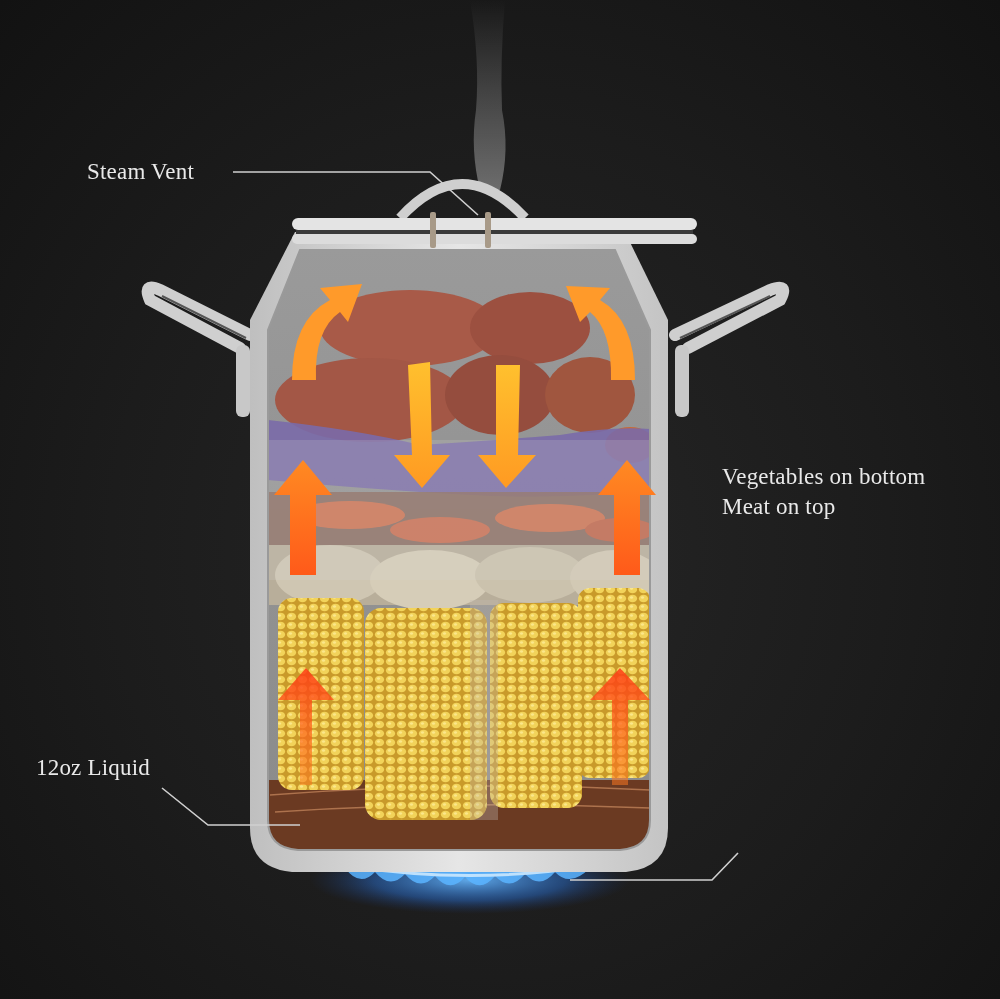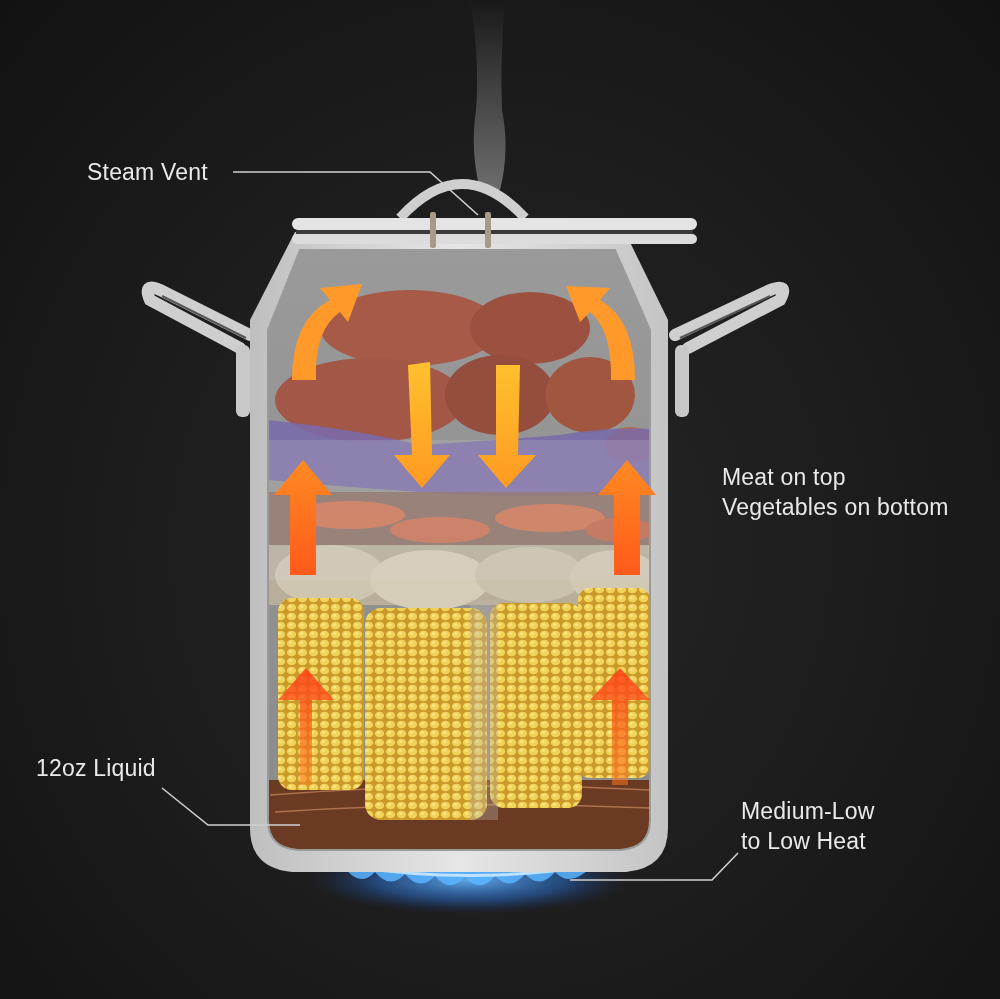--- a/index.html
+++ b/index.html
@@ -1,21 +1,21 @@
 <!DOCTYPE html>
 <html><head>
 <meta charset="utf-8">
 <style>
   html, body { margin:0; padding:0; }
   body {
     width:1000px; height:999px; overflow:hidden; position:relative;
     background: radial-gradient(ellipse at 50% 55%, #262626 0%, #1c1c1c 55%, #121212 100%);
     font-family: "Liberation Sans", "DejaVu Sans", sans-serif;
   }
-  .stage { position:absolute; left:0; top:0; width:1000px; height:999px; }
+  .stage { position:absolute; left:0; top:0; width:1000px; height:999px;font-family:Liberation Serif, serif; }
   .label {
     position:absolute; color:#e9e9e9; font-size:23px; line-height:30px;
     letter-spacing:0.2px; white-space:nowrap;
   }
   .label .line { display:block; }
   svg.art { position:absolute; left:0; top:0; }
 </style>
 </head>
 <body>
 
@@ -160,25 +160,21 @@
       <path d="M162 788 L208 825 L300 825"></path>
       <path d="M738 853 L712 880 L570 880"></path>
     </g>
   </svg>
 
   <div class="label" style="left:87px; top:157px;">
     <span class="line">Steam Vent</span>
   </div>
 
   <div class="label" style="left:722px; top:462px;">
+    <span class="line">Vegetables on bottom</span>
     <span class="line">Meat on top</span>
-    <span class="line">Vegetables on bottom</span>
   </div>
 
   <div class="label" style="left:36px; top:753px;">
     <span class="line">12oz Liquid</span>
   </div>
 
-  <div class="label" style="left:741px; top:796px;">
-    <span class="line">Medium-Low</span>
-    <span class="line">to Low Heat</span>
-  </div>
 </div>
 
 </body></html>

